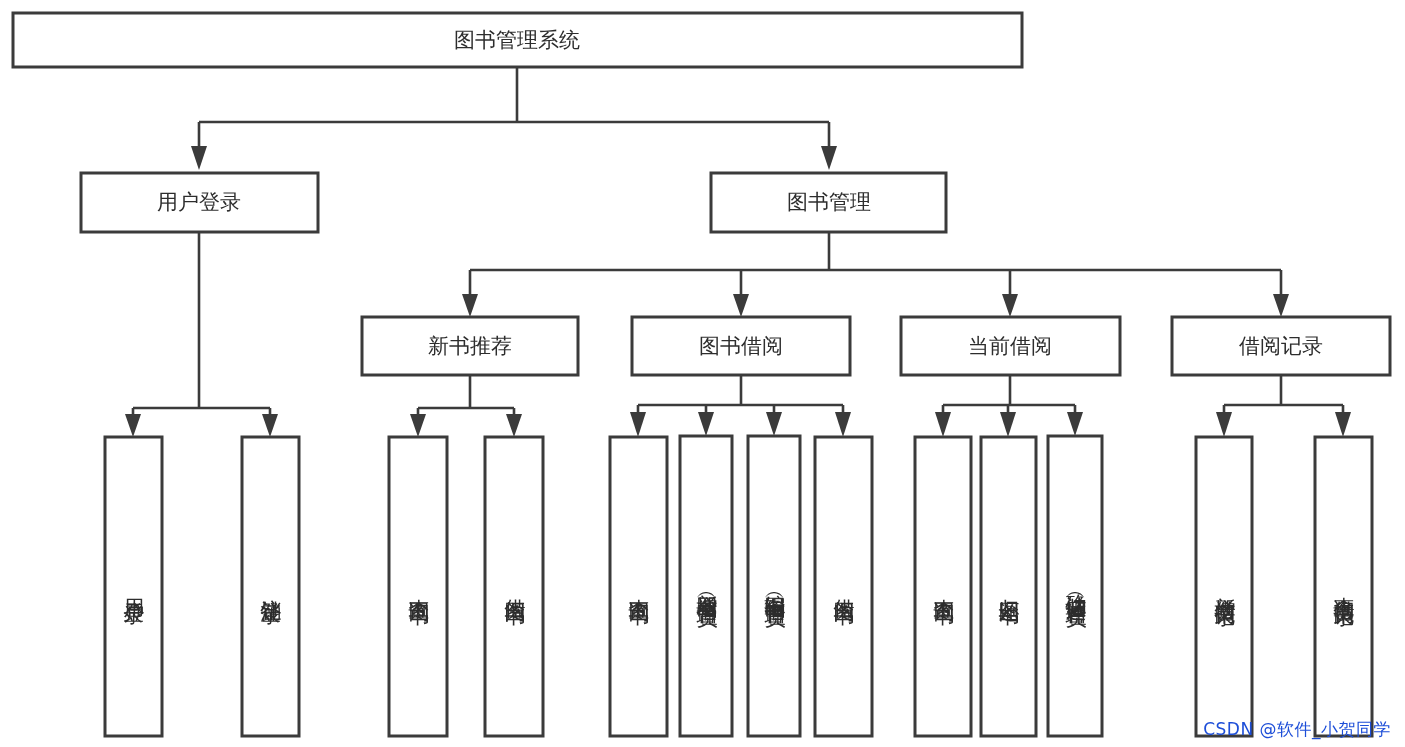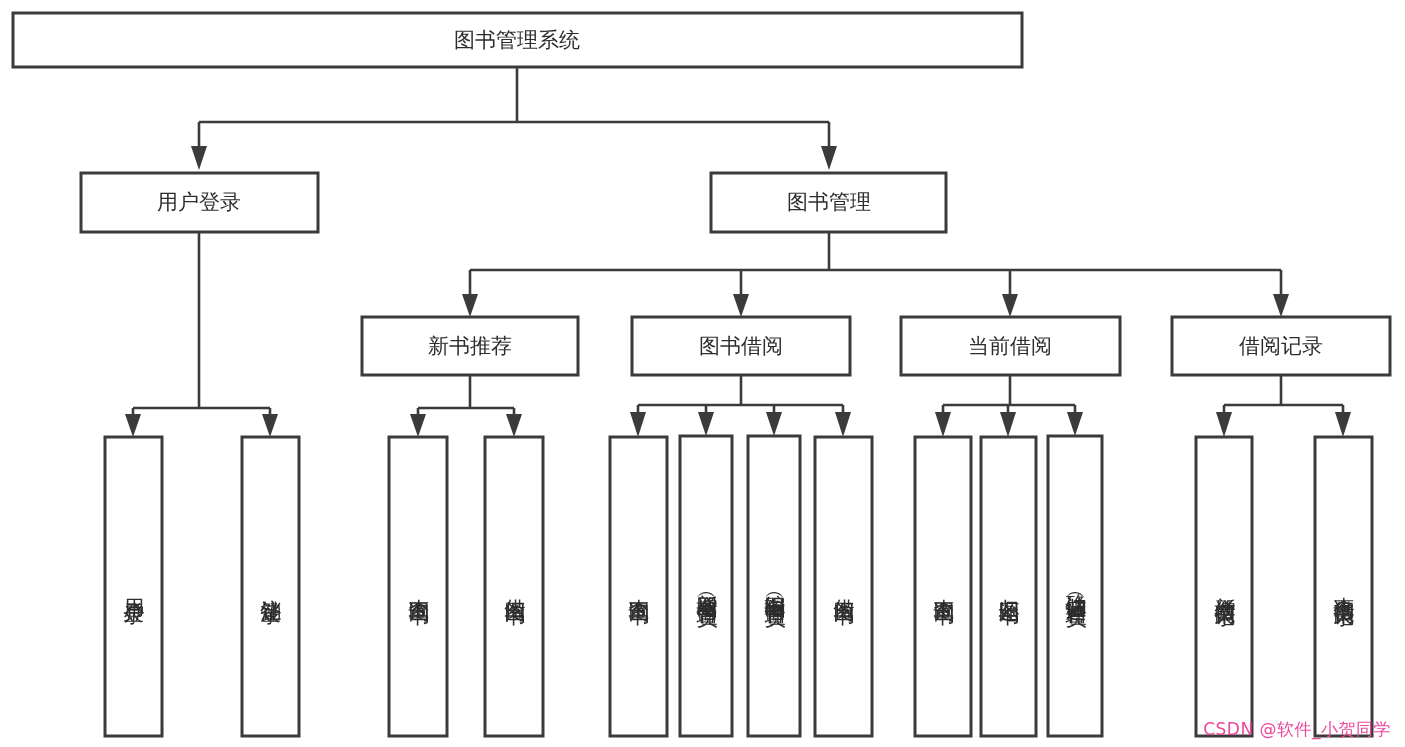--- a/index.html
+++ b/index.html
@@ -55,21 +55,21 @@
     font-size: 21px;
     writing-mode: vertical-rl;
     text-orientation: upright;
     letter-spacing: 2px;
   }
   .watermark {
     position: absolute;
     right: 14px;
     bottom: 6px;
     font-size: 17px;
-    color: #ec4899;
+    color: #1d4ed8;
     font-family: "DejaVu Sans", "Liberation Sans", sans-serif;
     white-space: nowrap;
     letter-spacing: 0.5px;
   }
 </style>
 </head>
 <body>
 
 <div id="diagram-root">
 

